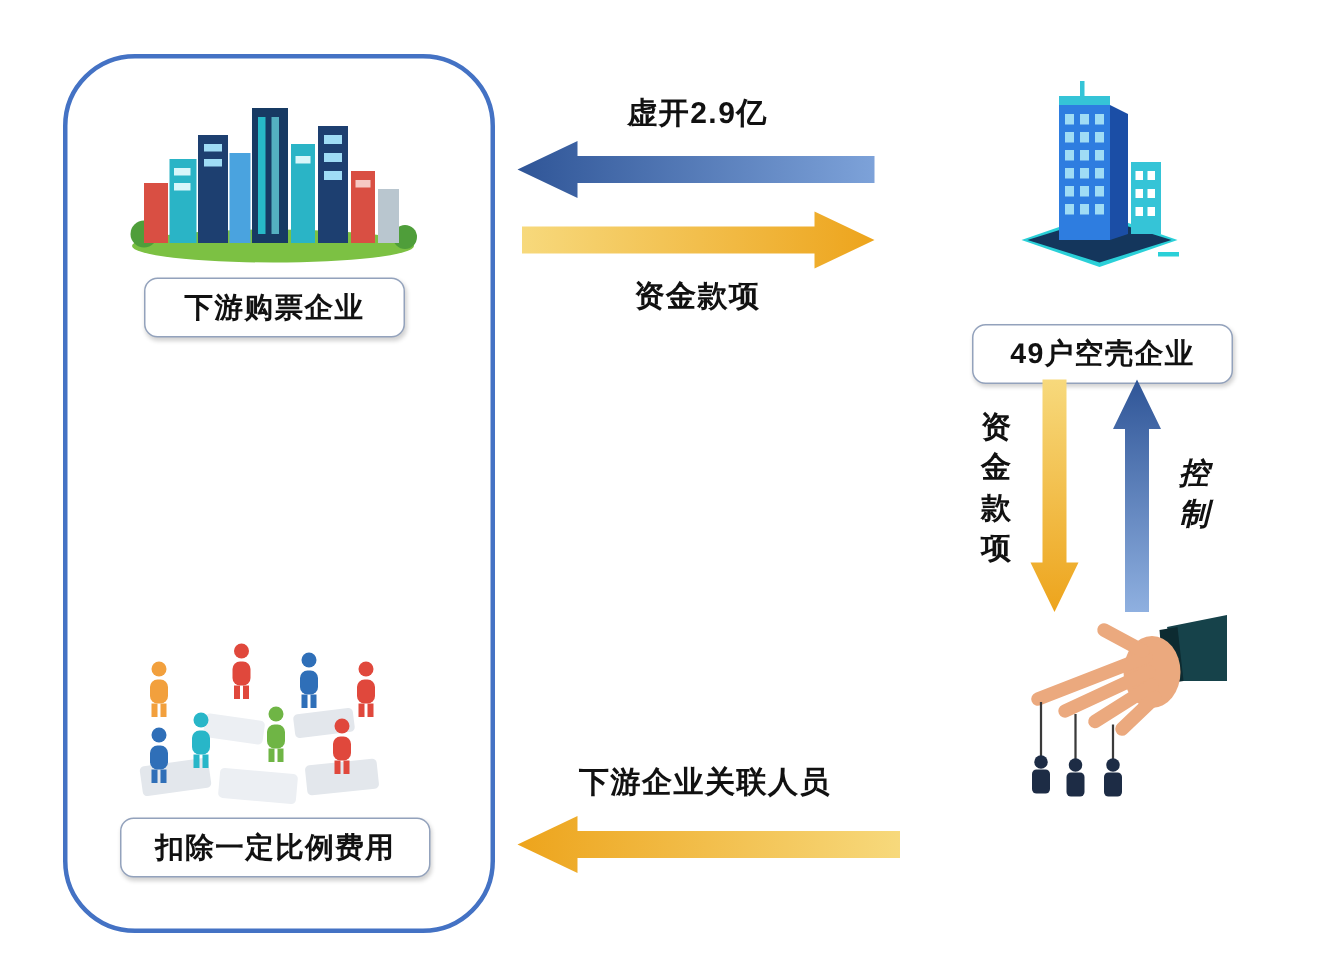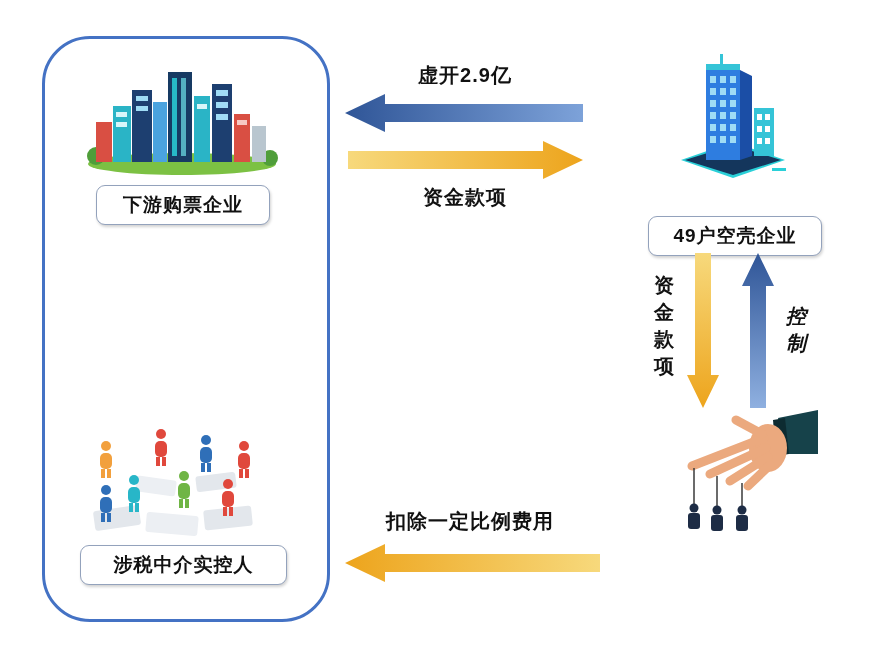--- a/index.html
+++ b/index.html
@@ -83,21 +83,21 @@
     <use href="#person" fill="#e0483c" transform="translate(85,10)"></use>
     <use href="#person" fill="#2f6fb8" transform="translate(130,16)"></use>
     <use href="#person" fill="#e0483c" transform="translate(168,22)"></use>
     <use href="#person" fill="#28b6c8" transform="translate(58,56)"></use>
     <use href="#person" fill="#6fb545" transform="translate(108,52)"></use>
     <use href="#person" fill="#e0483c" transform="translate(152,60)"></use>
     <use href="#person" fill="#2f6fb8" transform="translate(30,66)"></use>
   </svg>
 
   <div class="node-label" style="left:80px;top:545px;width:205px;height:38px;">
-    <span>涉税中介实控人</span>
+    <span>扣除一定比例费用</span>
   </div>
 
   <svg class="abs" style="left:668px;top:50px;" width="130" height="135" viewBox="0 0 130 135">
     <polygon points="13,110 65,92 117,110 65,128" fill="#2ad0d8"></polygon>
     <polygon points="17,110 65,95 113,110 65,125" fill="#14365c"></polygon>
     <rect x="52" y="4" width="3" height="10" fill="#35c4d7"></rect>
     <rect x="38" y="14" width="34" height="6" fill="#35c4d7"></rect>
     <rect x="38" y="20" width="34" height="90" fill="#2e7de0"></rect>
     <polygon points="72,20 84,26 84,106 72,110" fill="#1b4ea6"></polygon>
     <g fill="#9fdcf5">
@@ -194,15 +194,15 @@
   </svg>
 
   <div class="arrow-label" style="left:360px;top:62px;width:210px;">虚开2.9亿</div>
 
   <div class="arrow-label" style="left:375px;top:184px;width:180px;">资金款项</div>
 
   <div class="arrow-label-vertical" style="left:652px;top:272px;">资金款项</div>
 
   <div class="arrow-label-vertical" style="left:784px;top:303px;font-style:italic;">控制</div>
 
-  <div class="arrow-label" style="left:355px;top:508px;width:230px;">扣除一定比例费用</div>
+  <div class="arrow-label" style="left:355px;top:508px;width:230px;">下游企业关联人员</div>
 
 </div>
 
 </body></html>

